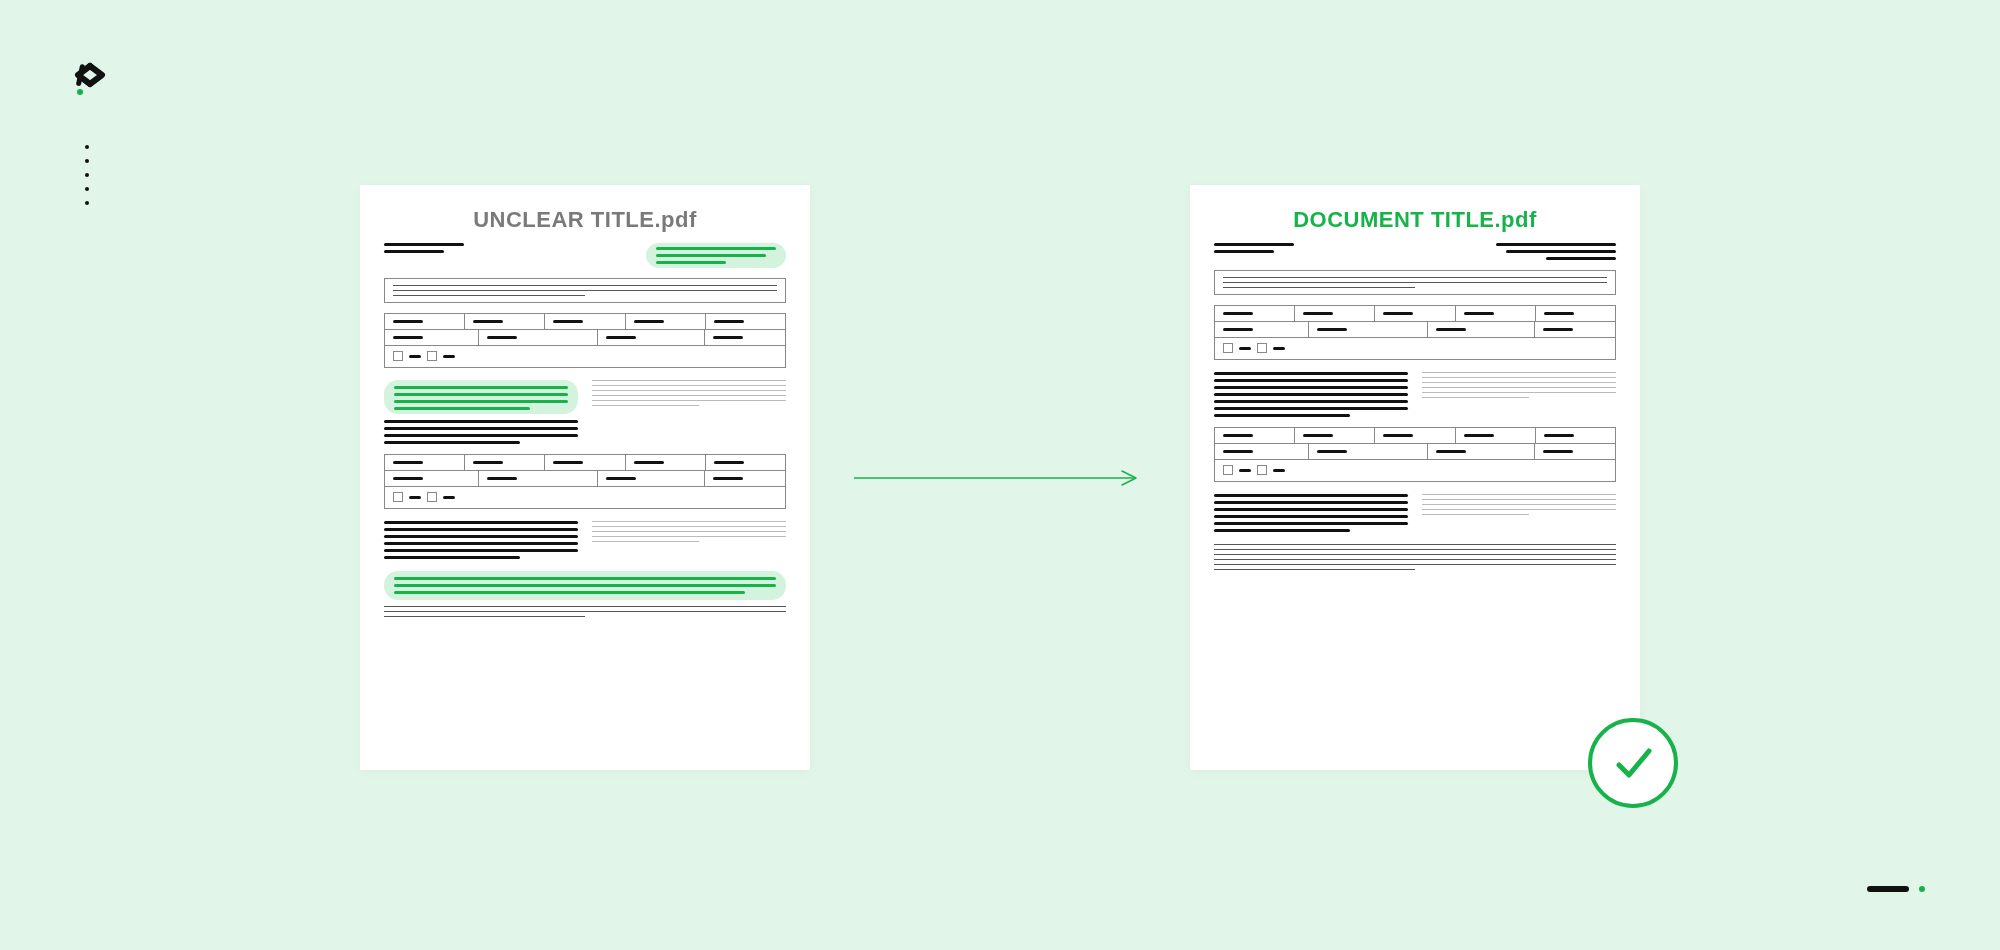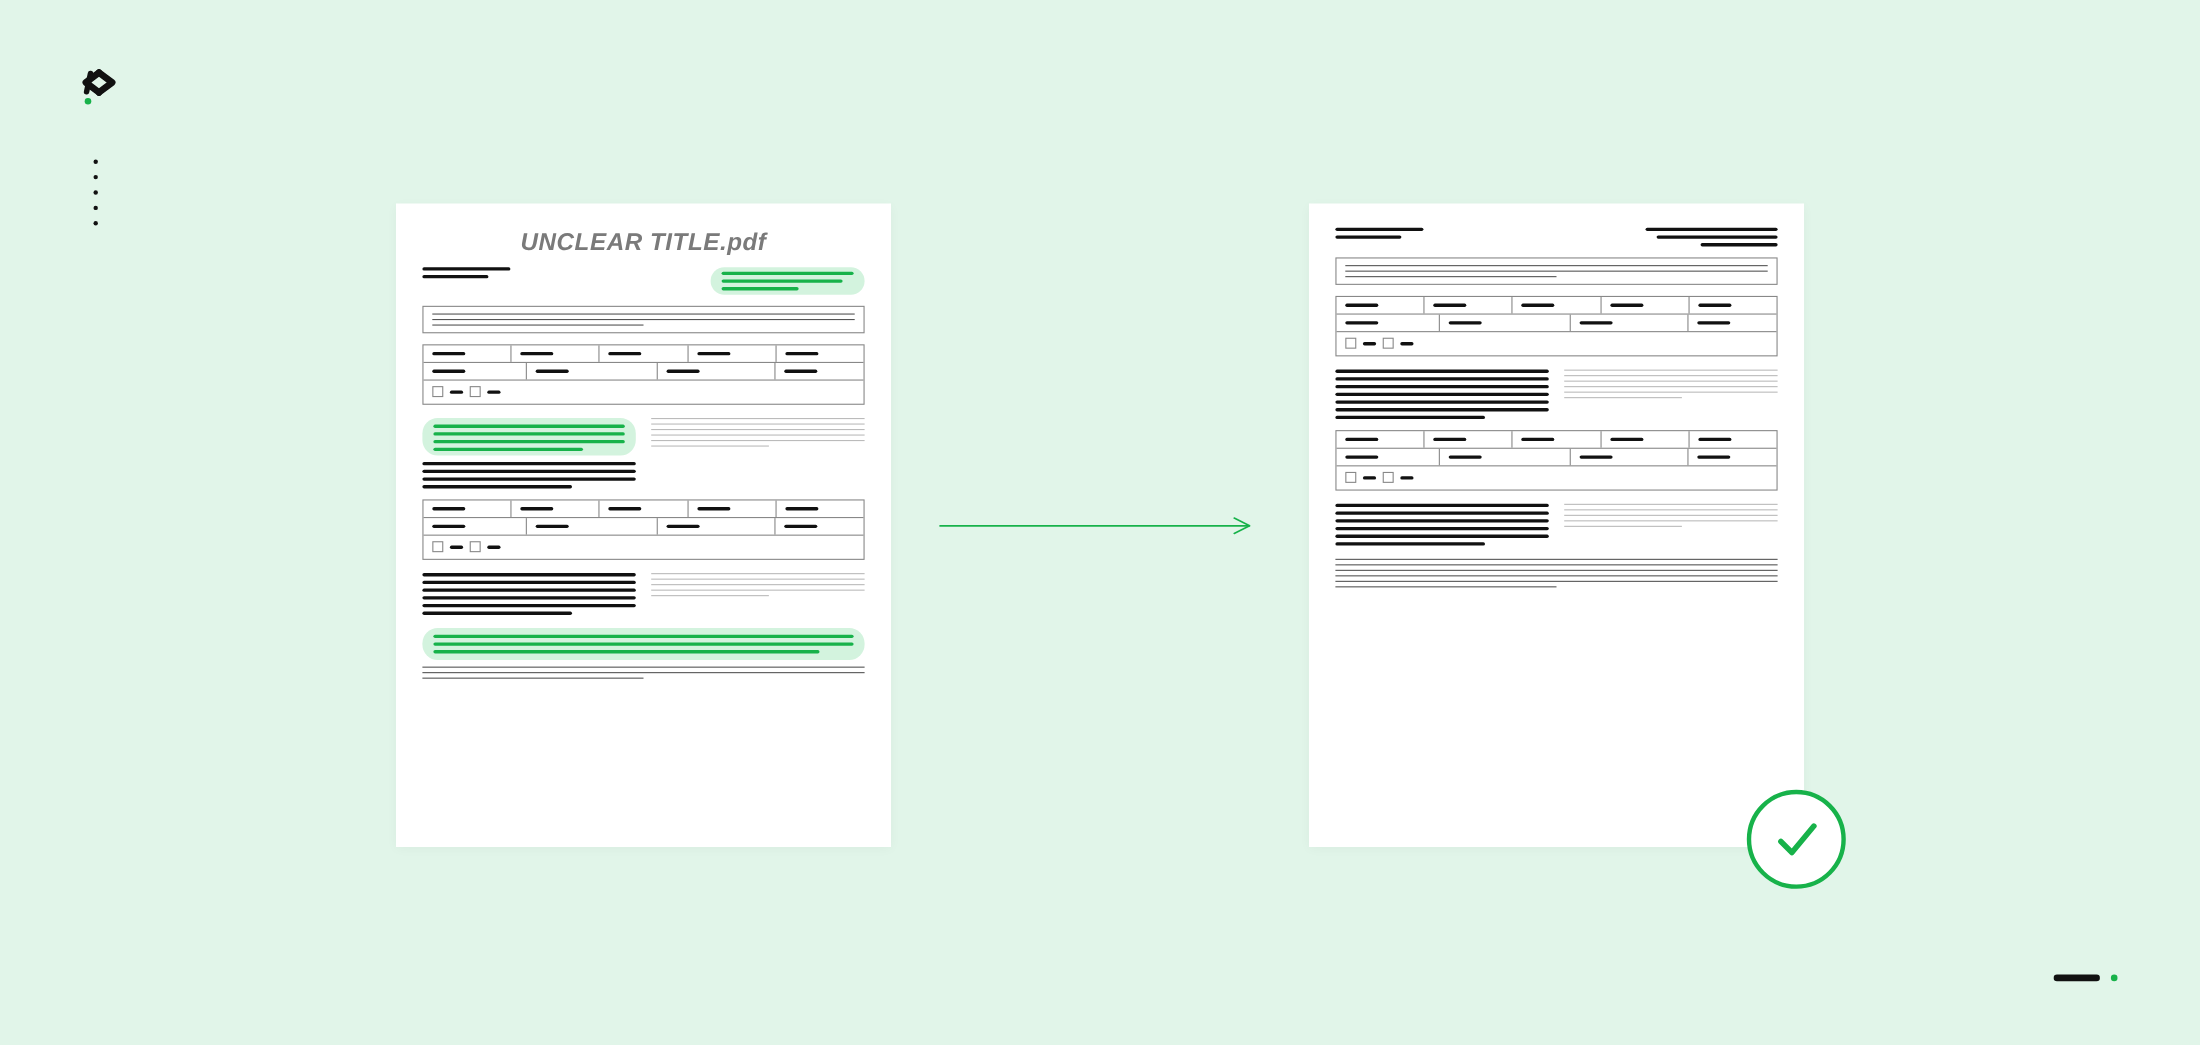--- a/index.html
+++ b/index.html
@@ -39,21 +39,20 @@
   .bottom-mark .dot { width: 6px; height:6px; background:#17b24a; border-radius:50%;}
 
   .stage {
     position: absolute;
     top: 185px;
     left: 360px;
     right: 360px;
     display: flex;
     align-items: center;
     justify-content: space-between;
-    font-style: italic;
   }
 
   .doc {
     width: 450px;
     height: 585px;
     background: #fff;
     box-shadow: 0 2px 10px rgba(0,0,0,0.04);
     padding: 22px 24px 24px;
     position: relative;
   }
@@ -298,20 +297,21 @@
   </div>
 
   <div class="arrow-wrap">
     <svg width="300" height="24" viewBox="0 0 300 24">
       <line x1="4" y1="12" x2="286" y2="12" stroke="#17b24a" stroke-width="1.5"></line>
       <path d="M286 12 L272 5 M286 12 L272 19" stroke="#17b24a" stroke-width="1.5" fill="none" stroke-linecap="round"></path>
     </svg>
   </div>
 
   <div class="doc">
+    <div class="doc-title title-clear">DOCUMENT TITLE.pdf</div>
 
     <div class="meta-row">
       <div class="meta-left">
         <div class="bar-b" style="width:80px"></div>
         <div class="bar-b" style="width:60px"></div>
       </div>
       <div class="meta-right">
         <div class="bar-b" style="width:120px"></div>
         <div class="bar-b" style="width:110px"></div>
         <div class="bar-b" style="width:70px"></div>

